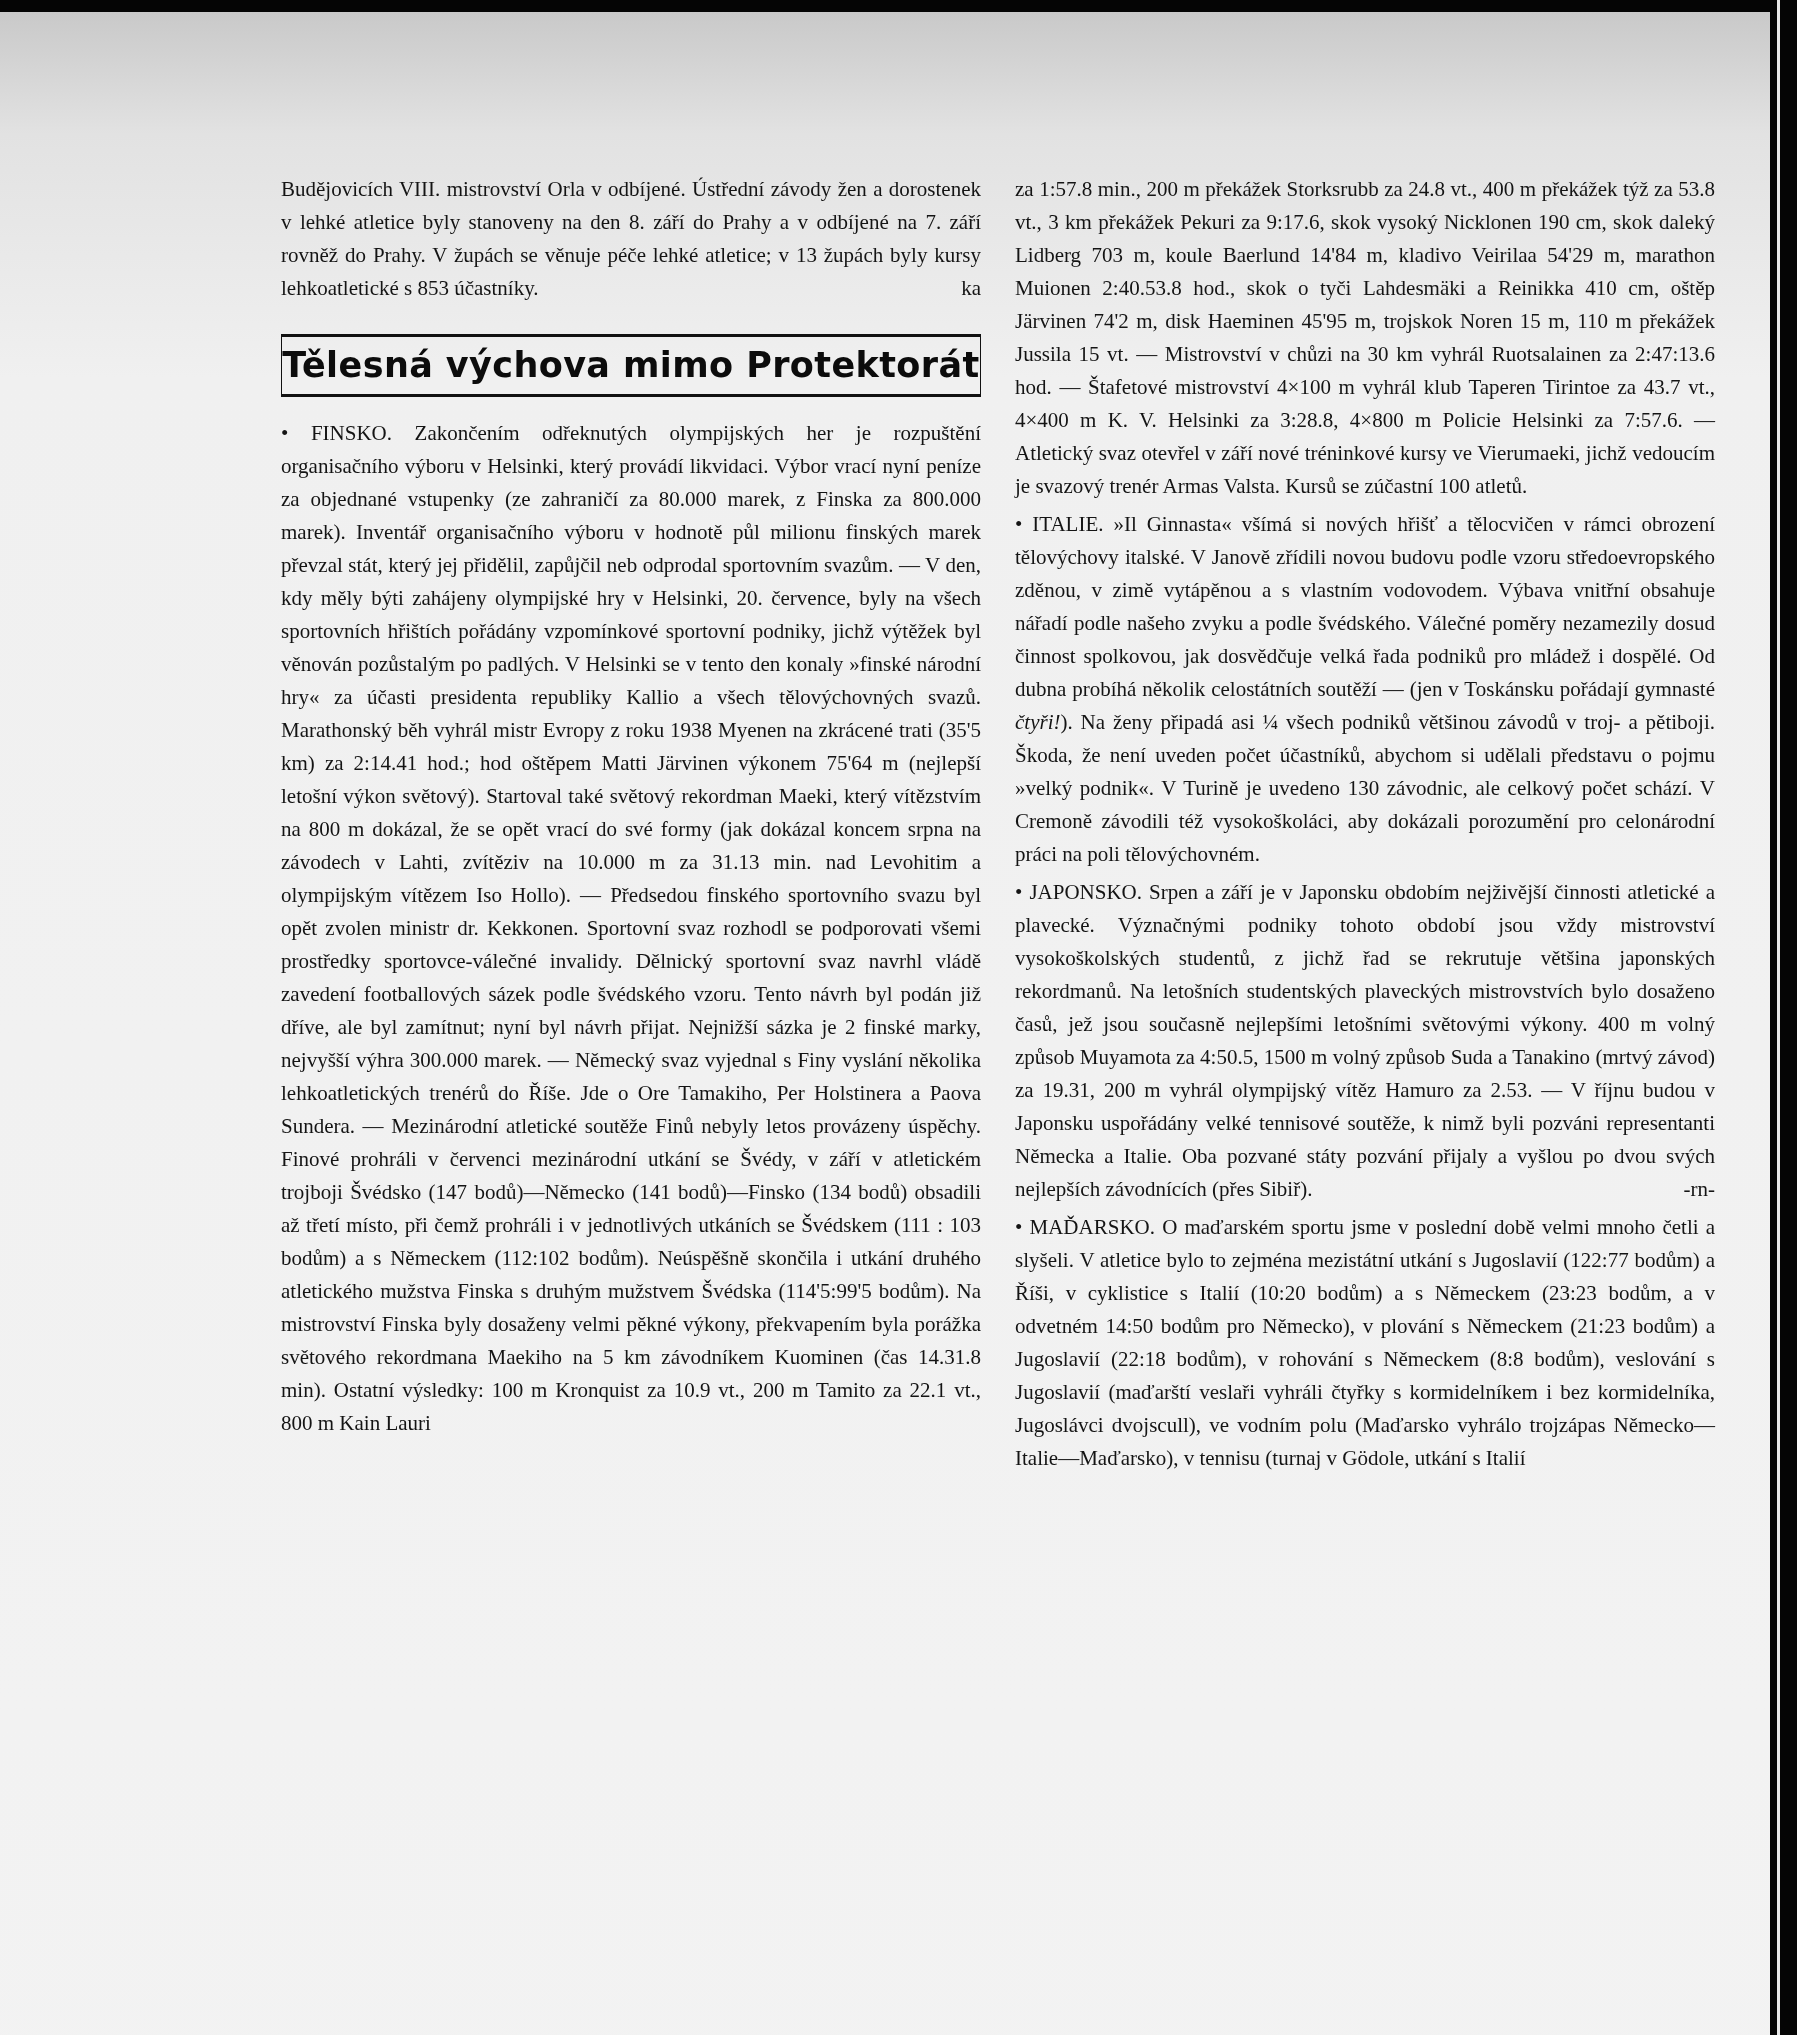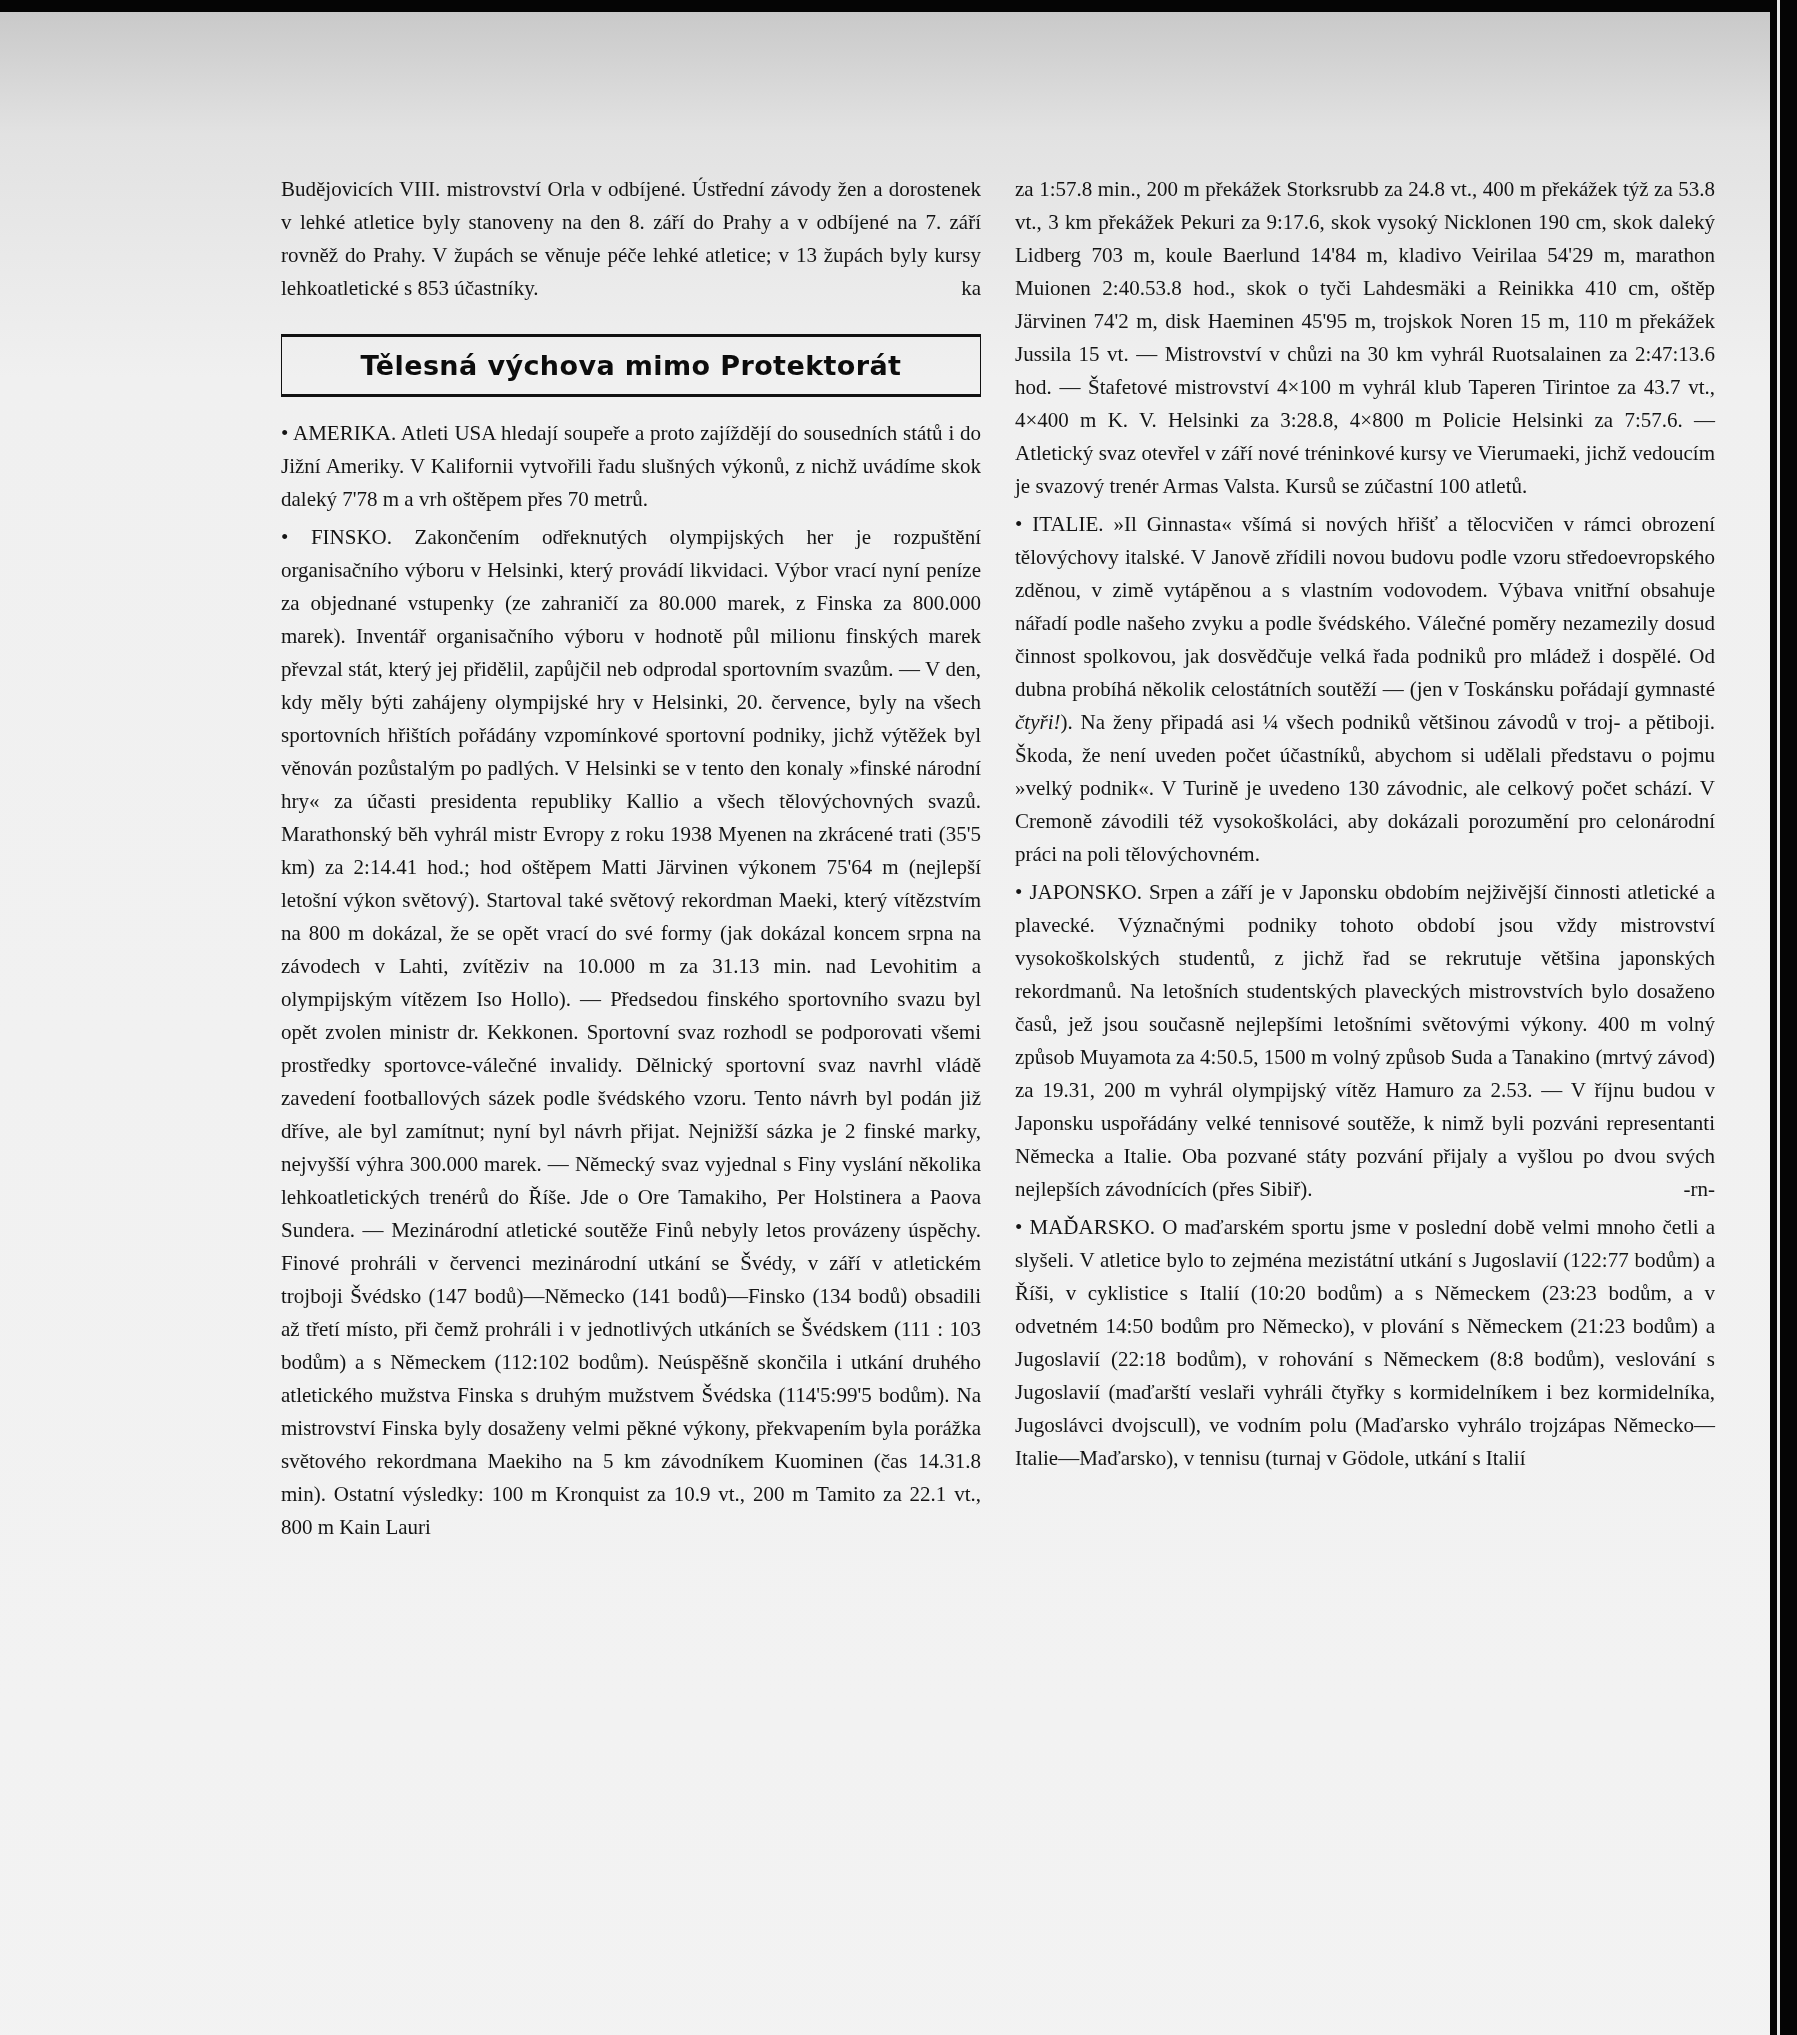--- a/index.html
+++ b/index.html
@@ -34,21 +34,21 @@
   .sign { float: right; }
   .bullet { font-weight: normal; }
   .box {
     margin: 28.5px 0 20.4px 0;
     border-top: 3.7px solid #111; border-bottom: 3.7px solid #111;
     border-left: 1.6px solid #111; border-right: 1.6px solid #111;
     height: 57px; display: flex; align-items: center; justify-content: center;
   }
   .box-title {
     font-family: "DejaVu Sans", sans-serif; font-weight: bold;
-    font-size: 27px; letter-spacing: 0.4px; color: #0c0c0c;
+    font-size: 35px; letter-spacing: 0.4px; color: #0c0c0c;
   }
   .em { font-style: italic; }
 </style>
 </head>
 <body>
 
 <div class="page-top-shadow"></div>
 <div class="page">
 </div>
 <div class="right-edge"></div>
@@ -57,25 +57,20 @@
 <div class="col col-left">
   <p class="para">
     <span>Budějovicích VIII. mistrovství Orla v odbíjené. Ústřední závody žen a dorostenek v lehké atletice byly stanoveny na den 8. září do Prahy a v odbíjené na 7. září rovněž do Prahy. V župách se věnuje péče lehké atletice; v 13 župách byly kursy lehkoatletické s 853 účastníky.</span>
     <span class="sign">ka</span>
   </p>
 
   <div class="box">
     <span class="box-title">Tělesná výchova mimo Protektorát</span>
   </div>
 
-  <p class="para">
-    <span class="bullet">•</span>
-    <span>AMERIKA.</span>
-    <span>Atleti USA hledají soupeře a proto zajíždějí do sousedních států i do Jižní Ameriky. V Kalifornii vytvořili řadu slušných výkonů, z nichž uvádíme skok daleký 7'78 m a vrh oštěpem přes 70 metrů.</span>
-  </p>
 
 
   <p class="para">
     <span class="bullet">•</span>
     <span>FINSKO.</span>
     <span>Zakončením odřeknutých olympijských her je rozpuštění organisačního výboru v Helsinki, který provádí likvidaci. Výbor vrací nyní peníze za objednané vstupenky (ze zahraničí za 80.000 marek, z Finska za 800.000 marek). Inventář organisačního výboru v hodnotě půl milionu finských marek převzal stát, který jej přidělil, zapůjčil neb odprodal sportovním svazům. — V den, kdy měly býti zahájeny olympijské hry v Helsinki, 20. července, byly na všech sportovních hřištích pořádány vzpomínkové sportovní podniky, jichž výtěžek byl věnován pozůstalým po padlých. V Helsinki se v tento den konaly »finské národní hry« za účasti presidenta republiky Kallio a všech tělovýchovných svazů. Marathonský běh vyhrál mistr Evropy z roku 1938 Myenen na zkrácené trati (35'5 km) za 2:14.41 hod.; hod oštěpem Matti Järvinen výkonem 75'64 m (nejlepší letošní výkon světový). Startoval také světový rekordman Maeki, který vítězstvím na 800 m dokázal, že se opět vrací do své formy (jak dokázal koncem srpna na závodech v Lahti, zvítěziv na 10.000 m za 31.13 min. nad Levohitim a olympijským vítězem Iso Hollo). — Předsedou finského sportovního svazu byl opět zvolen ministr dr. Kekkonen. Sportovní svaz rozhodl se podporovati všemi prostředky sportovce-válečné invalidy. Dělnický sportovní svaz navrhl vládě zavedení footballových sázek podle švédského vzoru. Tento návrh byl podán již dříve, ale byl zamítnut; nyní byl návrh přijat. Nejnižší sázka je 2 finské marky, nejvyšší výhra 300.000 marek. — Německý svaz vyjednal s Finy vyslání několika lehkoatletických trenérů do Říše. Jde o Ore Tamakiho, Per Holstinera a Paova Sundera. — Mezinárodní atletické soutěže Finů nebyly letos provázeny úspěchy. Finové prohráli v červenci mezinárodní utkání se Švédy, v září v atletickém trojboji Švédsko (147 bodů)—Německo (141 bodů)—Finsko (134 bodů) obsadili až třetí místo, při čemž prohráli i v jednotlivých utkáních se Švédskem (111 : 103 bodům) a s Německem (112:102 bodům). Neúspěšně skončila i utkání druhého atletického mužstva Finska s druhým mužstvem Švédska (114'5:99'5 bodům). Na mistrovství Finska byly dosaženy velmi pěkné výkony, překvapením byla porážka světového rekordmana Maekiho na 5 km závodníkem Kuominen (čas 14.31.8 min). Ostatní výsledky: 100 m Kronquist za 10.9 vt., 200 m Tamito za 22.1 vt., 800 m Kain Lauri</span>
   </p>
 </div>
 
 <div class="col col-right">

